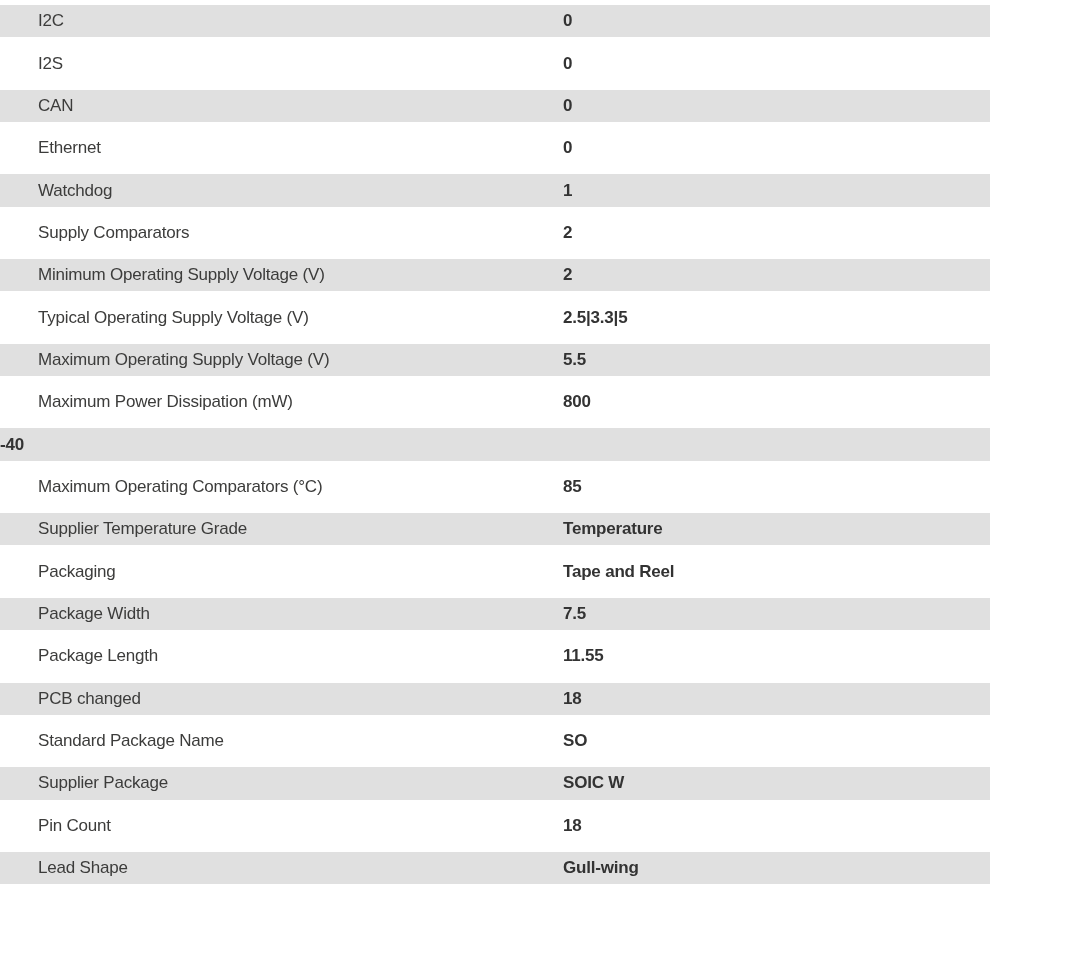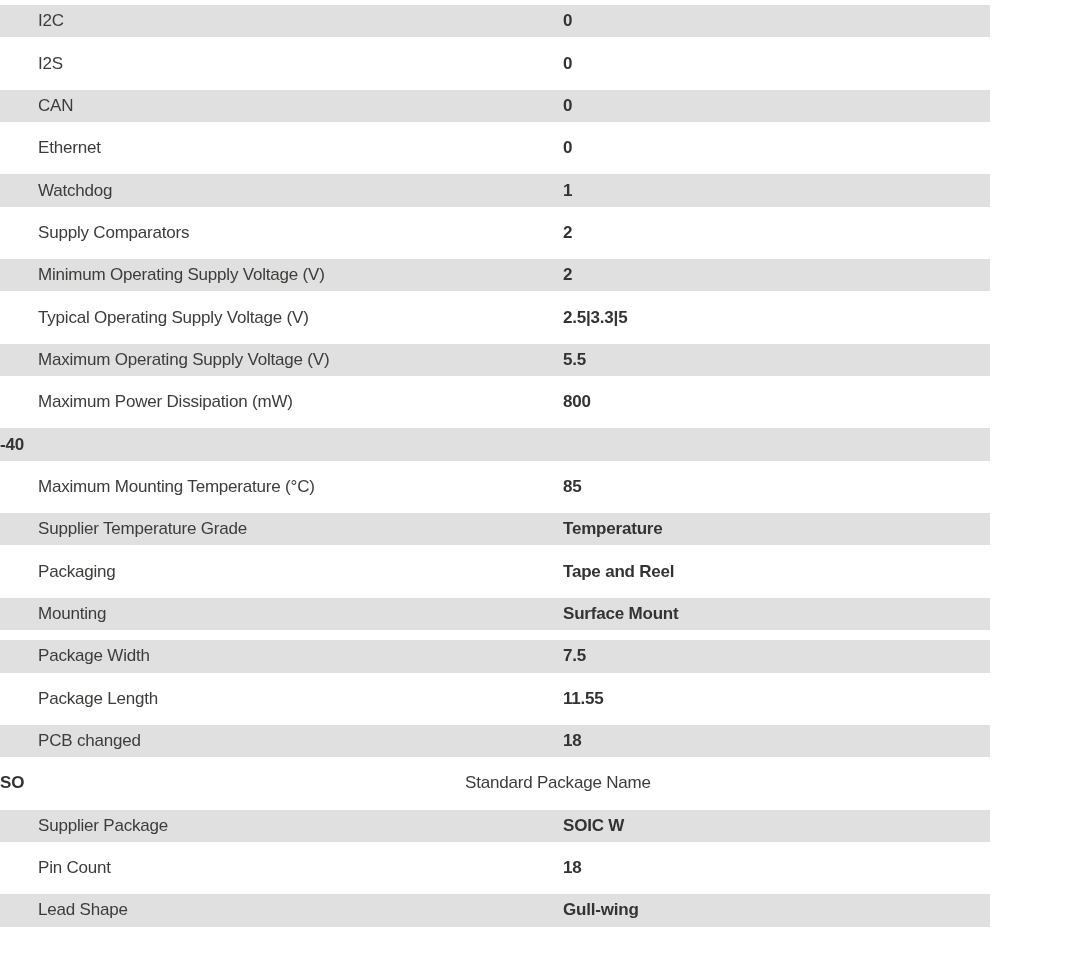--- a/index.html
+++ b/index.html
@@ -103,58 +103,54 @@
   <div class="row">
     <div class="cell label">Maximum Power Dissipation (mW)</div>
     <div class="cell value">800</div>
   </div>
 
   <div class="row alt">
     <div class="cell value">-40</div>
   </div>
 
   <div class="row">
-    <div class="cell label">Maximum Mounting Temperature (°C)</div>
+    <div class="cell label">Maximum Operating Comparators (°C)</div>
     <div class="cell value">85</div>
   </div>
 
   <div class="row alt">
     <div class="cell label">Supplier Temperature Grade</div>
     <div class="cell value">Temperature</div>
   </div>
 
   <div class="row">
     <div class="cell label">Packaging</div>
     <div class="cell value">Tape and Reel</div>
   </div>
 
-  <div class="row alt">
-    <div class="cell label">Mounting</div>
-    <div class="cell value">Surface Mount</div>
-  </div>
 
 
   <div class="row alt">
     <div class="cell label">Package Width</div>
     <div class="cell value">7.5</div>
   </div>
 
   <div class="row">
     <div class="cell label">Package Length</div>
     <div class="cell value">11.55</div>
   </div>
 
   <div class="row alt">
     <div class="cell label">PCB changed</div>
     <div class="cell value">18</div>
   </div>
 
   <div class="row">
+    <div class="cell label">Standard Package Name</div>
     <div class="cell value">SO</div>
-    <div class="cell label">Standard Package Name</div>
   </div>
 
   <div class="row alt">
     <div class="cell label">Supplier Package</div>
     <div class="cell value">SOIC W</div>
   </div>
 
   <div class="row">
     <div class="cell label">Pin Count</div>
     <div class="cell value">18</div>

